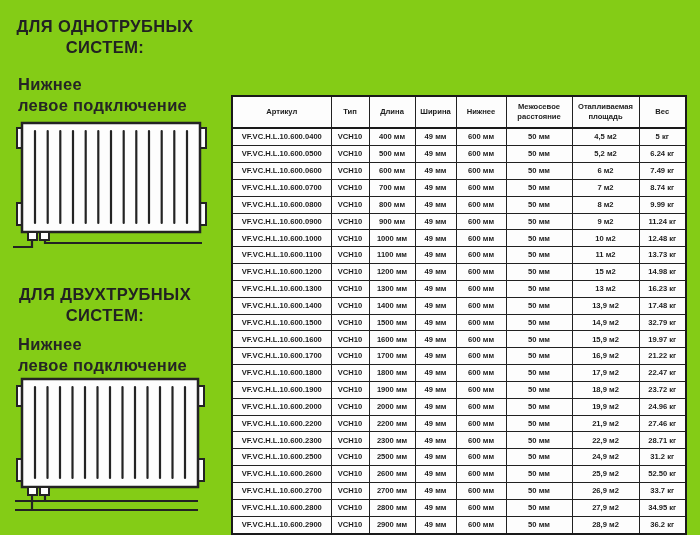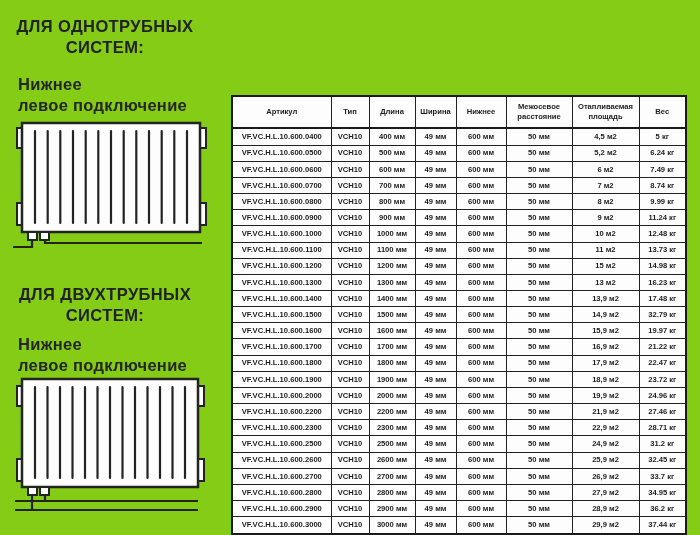--- a/index.html
+++ b/index.html
@@ -375,21 +375,21 @@
           <td>31.2 кг</td>
         </tr>
         <tr>
           <td>VF.VC.H.L.10.600.2600</td>
           <td>VCH10</td>
           <td>2600 мм</td>
           <td>49 мм</td>
           <td>600 мм</td>
           <td>50 мм</td>
           <td>25,9 м2</td>
-          <td>32.45 кг</td>
+          <td>52.50 кг</td>
         </tr>
         <tr>
           <td>VF.VC.H.L.10.600.2700</td>
           <td>VCH10</td>
           <td>2700 мм</td>
           <td>49 мм</td>
           <td>600 мм</td>
           <td>50 мм</td>
           <td>26,9 м2</td>
           <td>33.7 кг</td>
@@ -407,26 +407,16 @@
         <tr>
           <td>VF.VC.H.L.10.600.2900</td>
           <td>VCH10</td>
           <td>2900 мм</td>
           <td>49 мм</td>
           <td>600 мм</td>
           <td>50 мм</td>
           <td>28,9 м2</td>
           <td>36.2 кг</td>
         </tr>
-        <tr>
-          <td>VF.VC.H.L.10.600.3000</td>
-          <td>VCH10</td>
-          <td>3000 мм</td>
-          <td>49 мм</td>
-          <td>600 мм</td>
-          <td>50 мм</td>
-          <td>29,9 м2</td>
-          <td>37.44 кг</td>
-        </tr>
       </tbody>
   </table>
 
 </div>
 
 </body></html>

